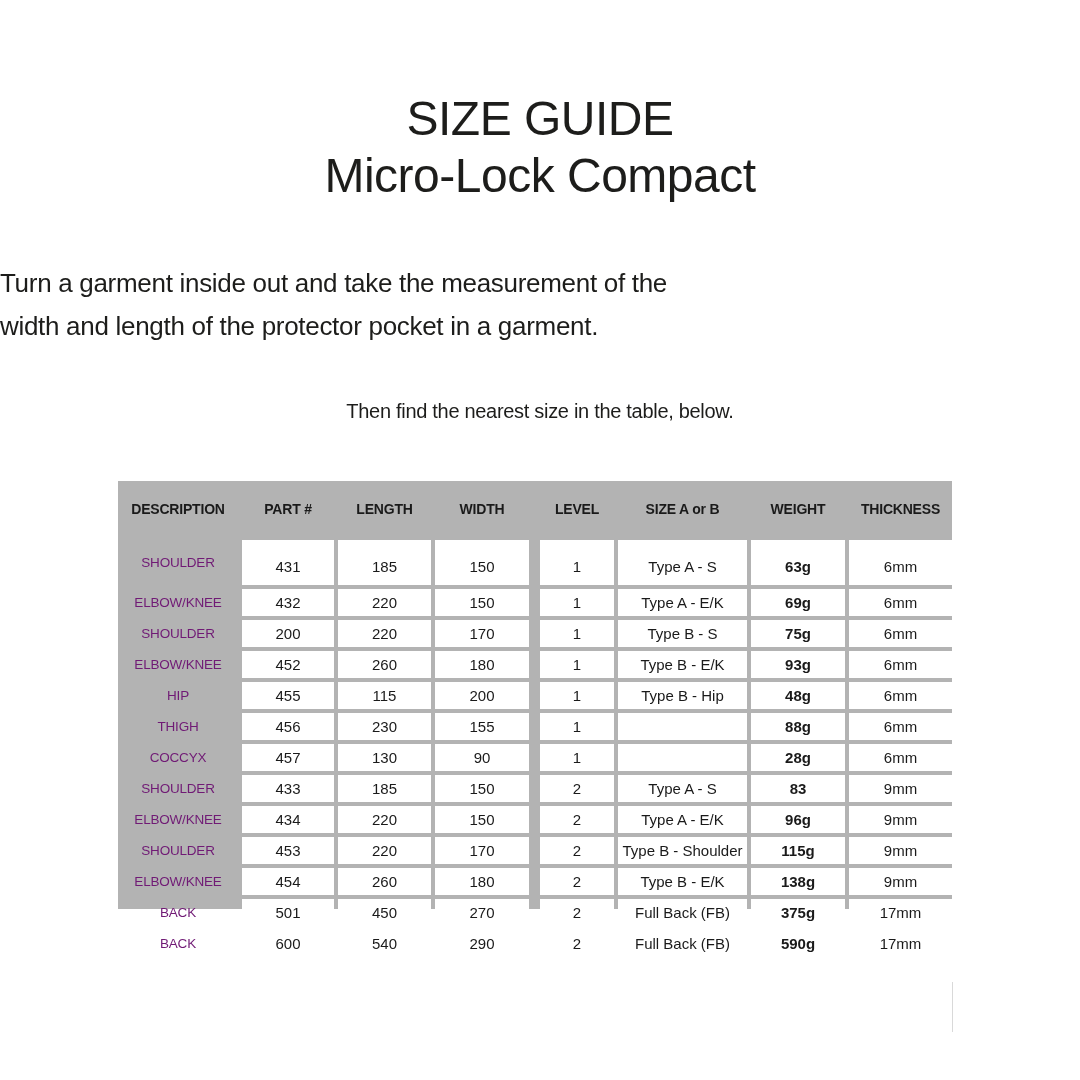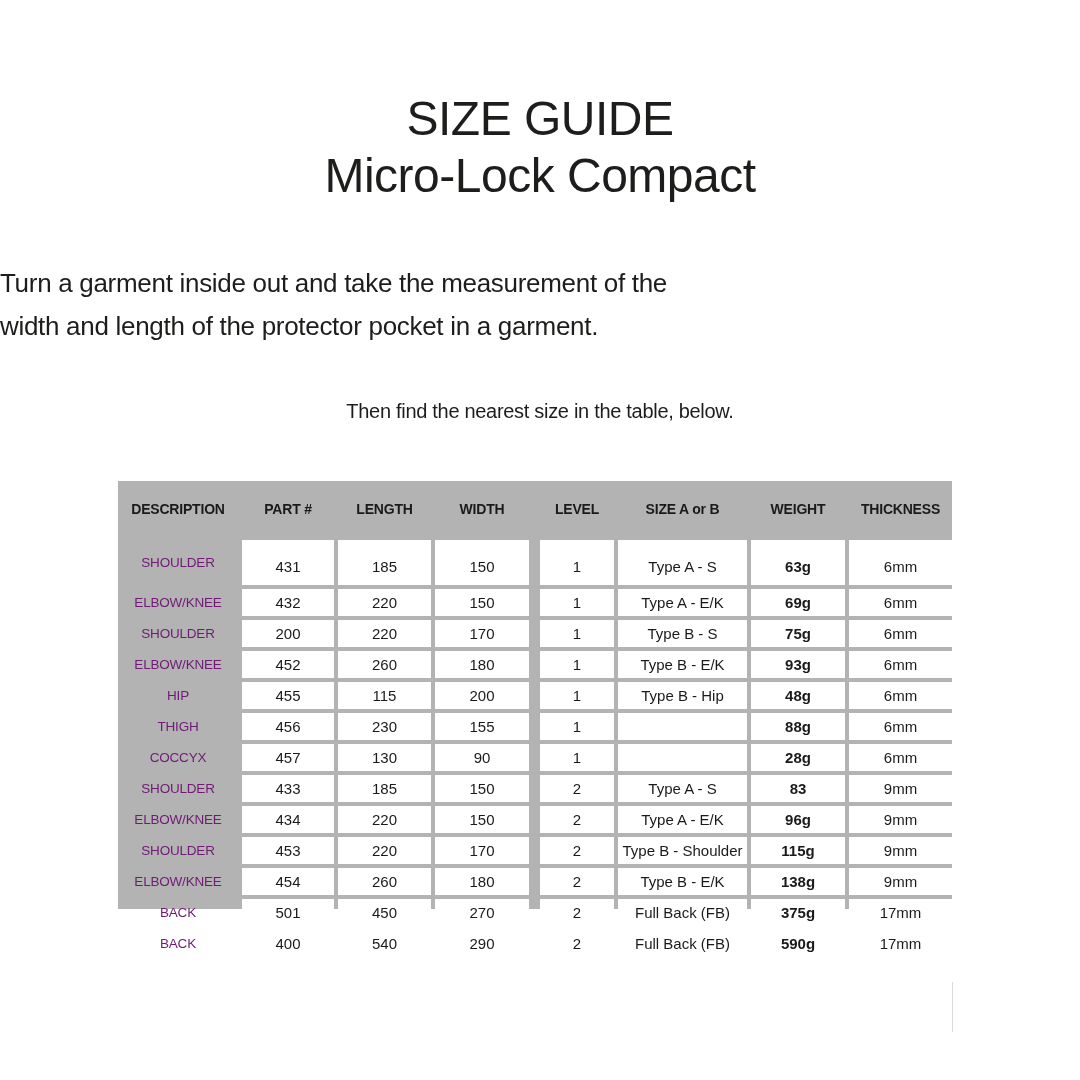--- a/index.html
+++ b/index.html
@@ -228,21 +228,21 @@
         <div class="cell c7">9mm</div>
         <div class="desc c0">BACK</div>
         <div class="cell c1">501</div>
         <div class="cell c2">450</div>
         <div class="cell c3">270</div>
         <div class="cell c4">2</div>
         <div class="cell c5">Full Back (FB)</div>
         <div class="cell c6">375g</div>
         <div class="cell c7">17mm</div>
         <div class="desc c0">BACK</div>
-        <div class="cell c1">400</div>
+        <div class="cell c1">600</div>
         <div class="cell c2">540</div>
         <div class="cell c3">290</div>
         <div class="cell c4">2</div>
         <div class="cell c5">Full Back (FB)</div>
         <div class="cell c6">590g</div>
         <div class="cell c7">17mm</div>
       </div>
   </section>
 
   <div class="edge-line"></div>

